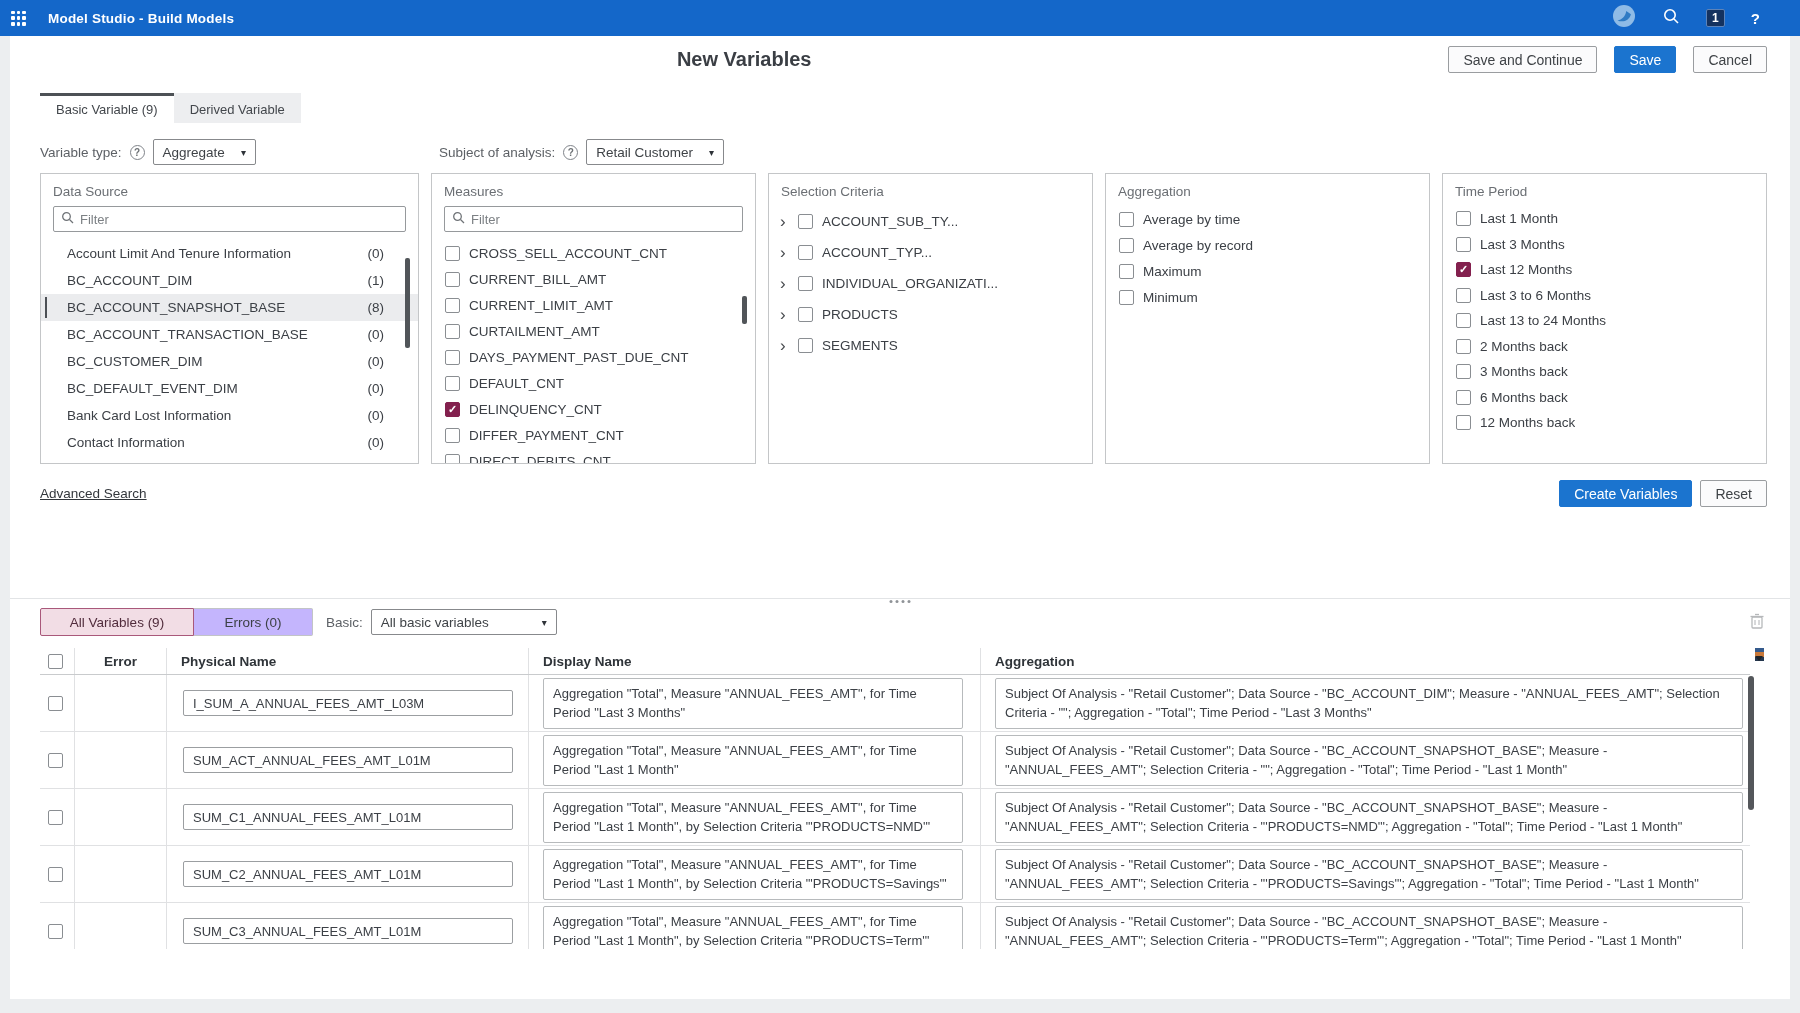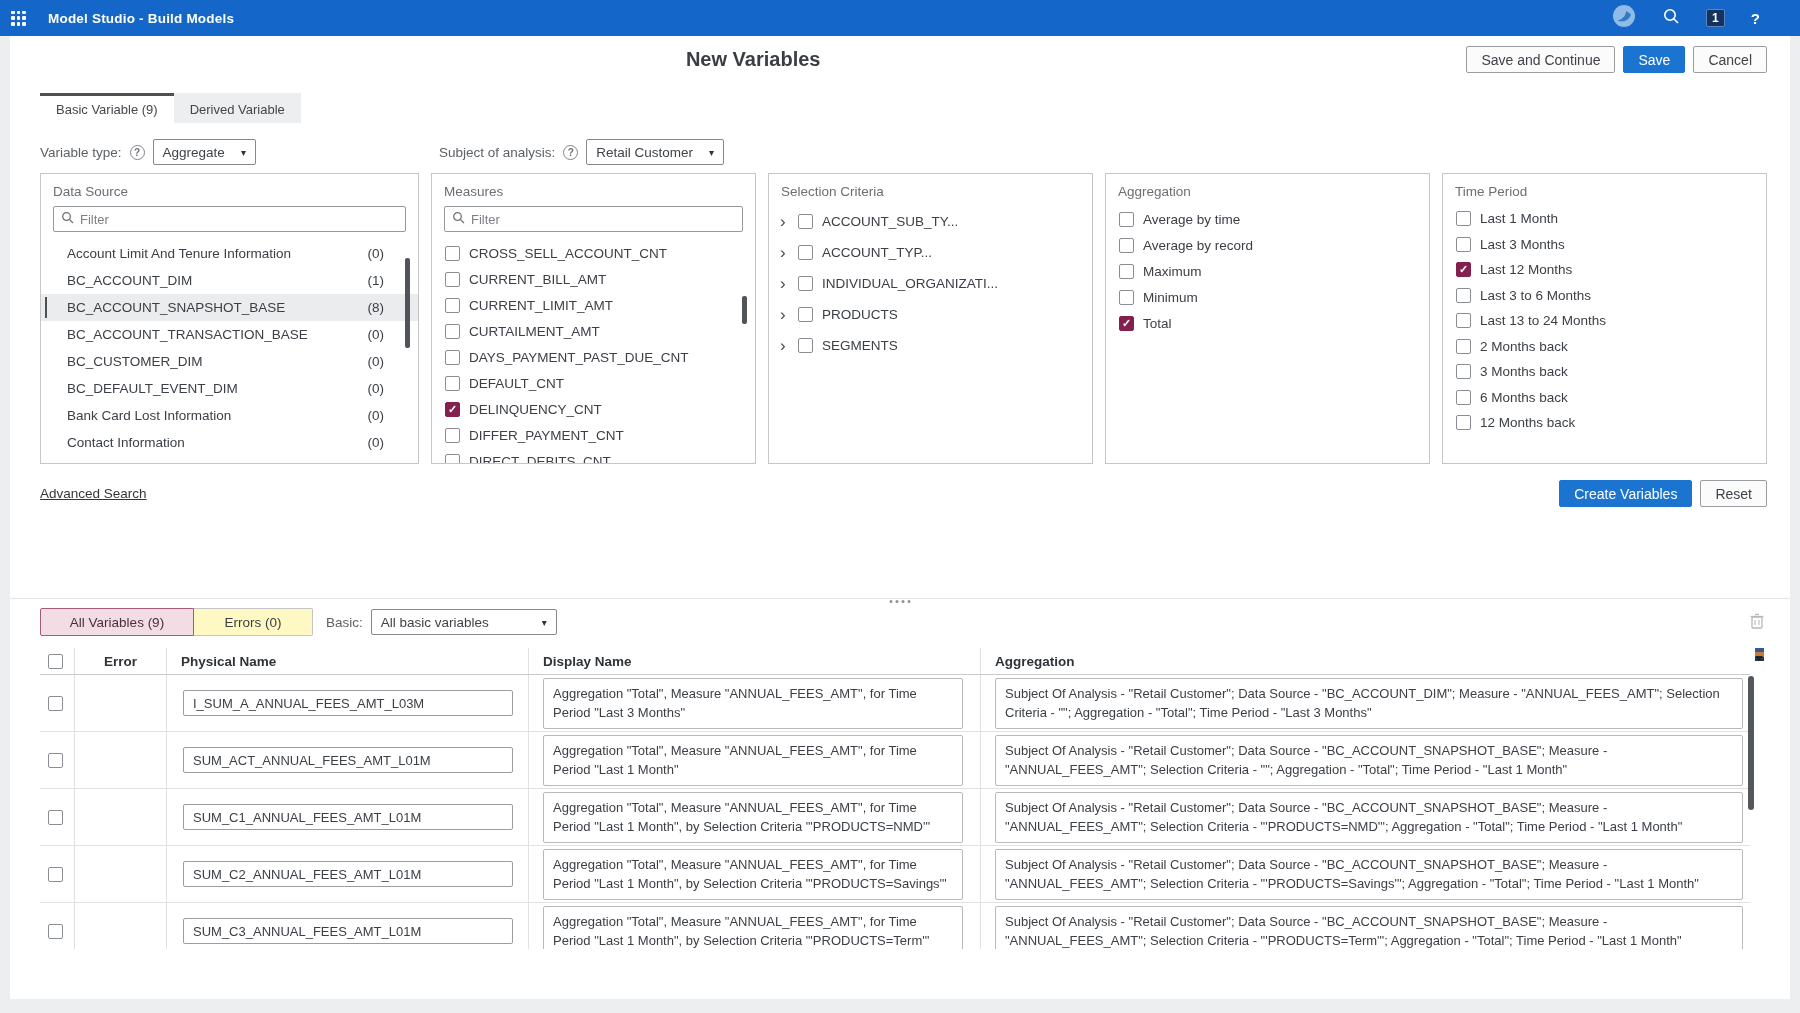--- a/index.html
+++ b/index.html
@@ -14,21 +14,21 @@
   .topbar-right { margin-left:auto; display:flex; align-items:center; gap:26px; margin-right:40px; }
   .tb-badge { min-width:19px; height:18px; background:#14325f; border:1px solid #5d83b8; border-radius:2px; color:#fff; font-size:12px; font-weight:bold; display:flex; align-items:center; justify-content:center; padding:0 3px; }
   .tb-help { font-size:15px; font-weight:bold; color:#fff; }
 
   
   .sheet { position:absolute; top:36px; left:10px; right:10px; bottom:14px; background:#fff; overflow:hidden; }
 
   .header-row { display:flex; align-items:center; padding:10px 23px 0 30px; }
   .title-wrap { flex:1; text-align:center; }
   .page-title { font-size:20px; font-weight:bold; color:#3a3e44; }
-  .hdr-buttons { display:flex; gap:8px; }
+  .hdr-buttons { display:flex; gap:17px; }
   .btn { height:27px; padding:0 14px; font-size:14px; border-radius:2px; border:1px solid #9a9da0; background:#fbfbfc; color:#3f4347; display:inline-flex; align-items:center; cursor:pointer; white-space:nowrap; }
   .btn.primary { background:#1b74cf; border-color:#1b74cf; color:#fff; }
 
   
   .tabs { display:flex; margin:20px 0 0 30px; }
   .tab { height:30px; padding:0 16px; font-size:13px; display:flex; align-items:center; color:#43474c; cursor:pointer; border-top:3px solid transparent; }
   .tab.active { border-top-color:#4d5156; background:#fff; }
   .tab.inactive { background:#edeef0; border-top-color:#edeef0; }
 
   
@@ -77,21 +77,21 @@
 
   
   .splitter { margin-top:91px; border-top:1px solid #e2e4e6; height:0; position:relative; }
   .grip { position:absolute; top:1px; left:50%; transform:translateX(-50%); display:flex; gap:3px; cursor:row-resize; }
   .grip i { width:3px; height:3px; background:#8f9397; border-radius:50%; }
 
   
   .vars-tabs { display:flex; align-items:center; margin:9px 23px 0 30px; }
   .seg { height:28px; display:inline-flex; align-items:center; justify-content:center; font-size:13.5px; cursor:pointer; }
   .seg.all { width:154px; background:#f2dde5; border:1px solid #a9587a; color:#512c3c; border-radius:2px 0 0 2px; }
-  .seg.err { width:119px; background:#fef9c3; border:1px solid #c2c4c6; border-left:none; color:#3c4046; border-radius:0 2px 2px 0; }
+  .seg.err { width:119px; background:#c4b5fd; border:1px solid #c2c4c6; border-left:none; color:#3c4046; border-radius:0 2px 2px 0; }
   .view-label { margin-left:13px; font-size:13.5px; color:#5d6166; }
   .dd.view { margin-left:8px; min-width:186px; justify-content:space-between; }
   .icon-btn { margin-left:auto; width:20px; height:20px; border:none; background:none; opacity:.5; cursor:pointer; display:flex; align-items:center; justify-content:center; }
 
   .table { margin:12px 0 0 30px; width:1710px; font-size:13px; }
   .thead, .trow { display:grid; grid-template-columns:34px 92px 362px 452px 770px; }
   .thead { height:27px; border-bottom:1px solid #c9cbcd; align-items:center; color:#2f3439; font-weight:bold; font-size:13.5px; }
   .hcell, .tcell { height:100%; display:flex; align-items:center; }
   .hcell + .hcell, .tcell + .tcell { border-left:1px solid #e0e1e3; }
   .h-sel, .c-sel { padding-left:8px; }
@@ -324,24 +324,20 @@
             <span class="cb"></span>
             <span class="chk-label">Average by record</span>
           </div>
           <div class="chk-row">
             <span class="cb"></span>
             <span class="chk-label">Maximum</span>
           </div>
           <div class="chk-row">
             <span class="cb"></span>
             <span class="chk-label">Minimum</span>
-          </div>
-          <div class="chk-row">
-            <span class="cb checked"></span>
-            <span class="chk-label">Total</span>
           </div>
         </div>
     </div>
 
     <div class="panel flex tp">
       <div class="panel-title">Time Period</div>
       <div>
           <div class="chk-row">
             <span class="cb"></span>
             <span class="chk-label">Last 1 Month</span>

